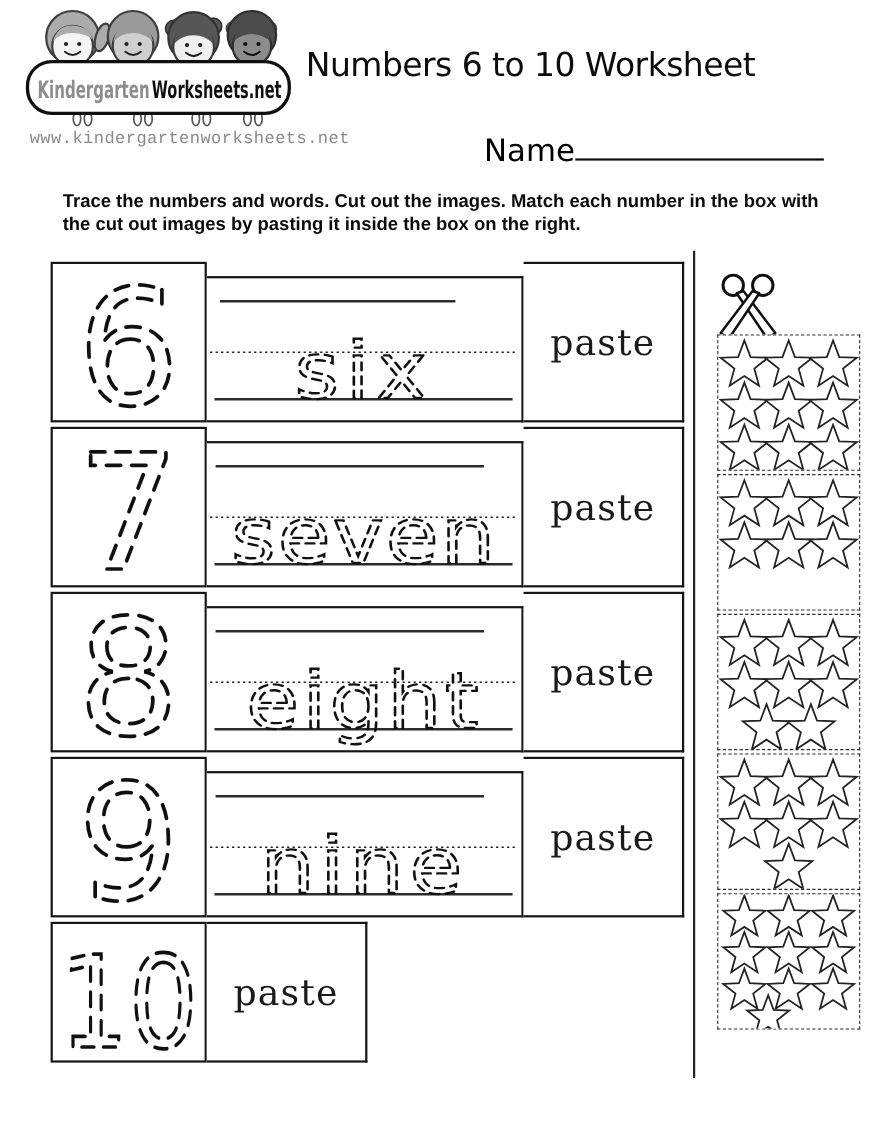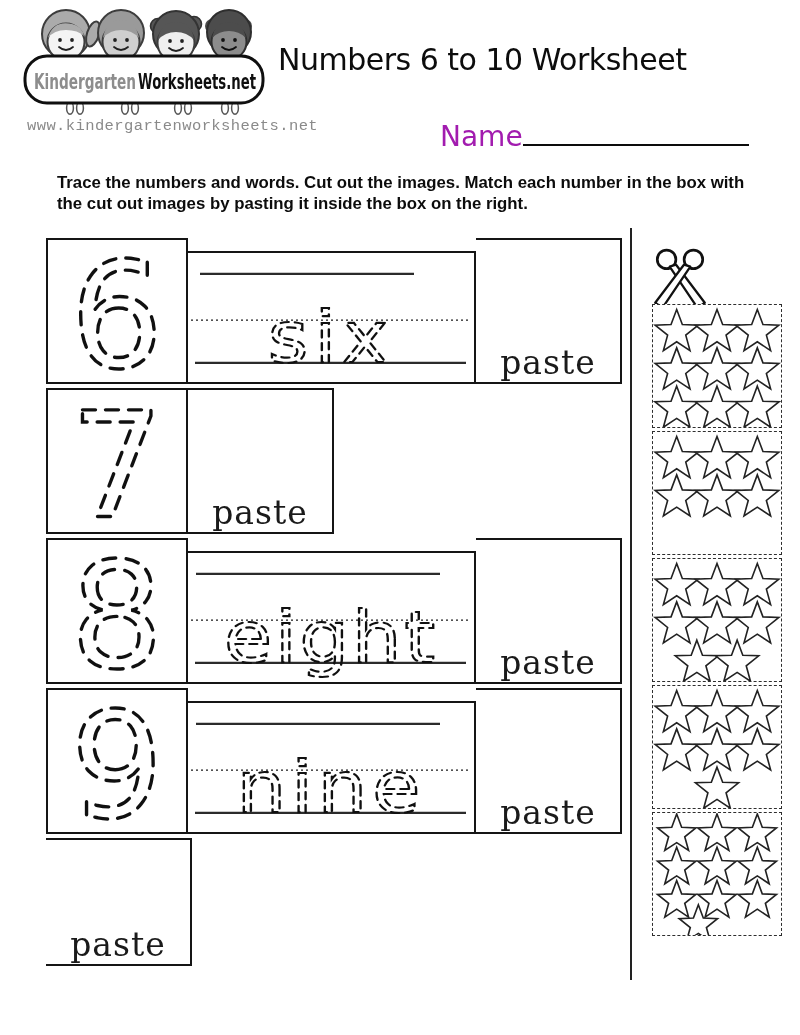--- a/index.html
+++ b/index.html
@@ -6,34 +6,34 @@
   .page{position:relative;width:800px;height:1035px;background:#fff;overflow:hidden;
         font-family:"DejaVu Sans",sans-serif;color:#111;}
 
   
   .logo-svg{position:absolute;left:20px;top:8px;width:248px;height:110px;}
   .site-url{position:absolute;left:27px;top:117px;font-size:15.5px;color:#8a8a8a;
             letter-spacing:.4px;font-family:Liberation Mono, monospace;}
   .page-title{position:absolute;left:278px;top:42px;font-size:30px;letter-spacing:-.5px;
               color:#0c0c0c;font-family:"DejaVu Sans",sans-serif;}
   .name-row{position:absolute;left:440px;top:118px;white-space:nowrap;}
-  .name-row .lbl{font-size:28px;color:#a21caf;}
+  .name-row .lbl{font-size:28px;color:#000000;}
   .name-line{display:inline-block;width:226px;border-bottom:2.2px solid #0c0c0c;height:26px;}
 
   .instructions{position:absolute;left:57px;top:172px;width:695px;font-size:16.8px;
                 line-height:21px;color:#0c0c0c;font-family:"Liberation Sans",sans-serif;font-weight:bold;}
 
   
   .wtable{position:absolute;left:46px;top:238px;width:576px;}
   .trow{display:flex;height:146px;margin-bottom:4px;box-sizing:border-box;}
   .trow:last-child{height:128px;margin-bottom:0;}
   .cell{box-sizing:border-box;border:2.4px solid #151515;background:#fff;}
   .cell.num{width:142px;}
   .cell.word{flex:1;border-left:none;margin-top:13px;}
-  .cell.paste{width:146px;border-left:none;display:flex;align-items:flex-end;justify-content:center;}
+  .cell.paste{width:146px;border-left:none;display:flex;align-items:center;justify-content:center;}
   .cell svg{display:block;width:100%;height:100%;}
   .paste-label{font-family:"DejaVu Serif",serif;font-size:33px;color:#1a1a1a;letter-spacing:1px;}
 
   .trace{fill:none;stroke:#101010;stroke-linecap:round;}
   .trace-num{stroke-width:3.4;stroke-dasharray:13 10;}
   .trace-word{stroke-width:2.4;stroke-dasharray:8 6;}
   .guide-solid{stroke:#2b2b2b;stroke-width:2.4;}
   .guide-dot{stroke:#1a1a1a;stroke-width:1.4;stroke-dasharray:2 3;}
 
   
@@ -147,20 +147,28 @@
         <span class="paste-label">paste</span>
       </div>
     </div>
 
     <div class="trow">
       <div class="cell num">
         <svg viewBox="0 0 138 142" preserveAspectRatio="none">
           <text class="trace trace-num" x="69" y="127" font-size="146" text-anchor="middle">7</text>
         </svg>
       </div>
+      <div class="cell word">
+        <svg viewBox="0 0 286 142" preserveAspectRatio="none">
+          <line class="guide-solid" x1="8" y1="23" x2="252" y2="23"></line>
+          <line class="guide-dot" x1="3" y1="74" x2="283" y2="74"></line>
+          <line class="guide-solid" x1="7" y1="121" x2="278" y2="121"></line>
+          <text class="trace trace-word" x="143" y="120" font-size="78" letter-spacing="2" text-anchor="middle">seven</text>
+        </svg>
+      </div>
       <div class="cell paste">
         <span class="paste-label">paste</span>
       </div>
     </div>
 
     <div class="trow">
       <div class="cell num">
         <svg viewBox="0 0 138 142" preserveAspectRatio="none">
           <text class="trace trace-num" x="69" y="127" font-size="146" text-anchor="middle">8</text>
         </svg>
@@ -191,20 +199,25 @@
           <line class="guide-solid" x1="7" y1="121" x2="278" y2="121"></line>
           <text class="trace trace-word" x="143" y="120" font-size="78" letter-spacing="5" text-anchor="middle">nine</text>
         </svg>
       </div>
       <div class="cell paste">
         <span class="paste-label">paste</span>
       </div>
     </div>
 
     <div class="trow">
+      <div class="cell num">
+        <svg viewBox="0 0 138 124" preserveAspectRatio="none">
+          <text class="trace trace-num" x="69" y="112" font-size="116" text-anchor="middle" textLength="126" lengthAdjust="spacingAndGlyphs">10</text>
+        </svg>
+      </div>
       <div class="cell paste">
         <span class="paste-label">paste</span>
       </div>
     </div>
 
   </div>
 
   <div class="divider"></div>
 
   <svg class="scissors-svg" viewBox="0 0 56 62">

